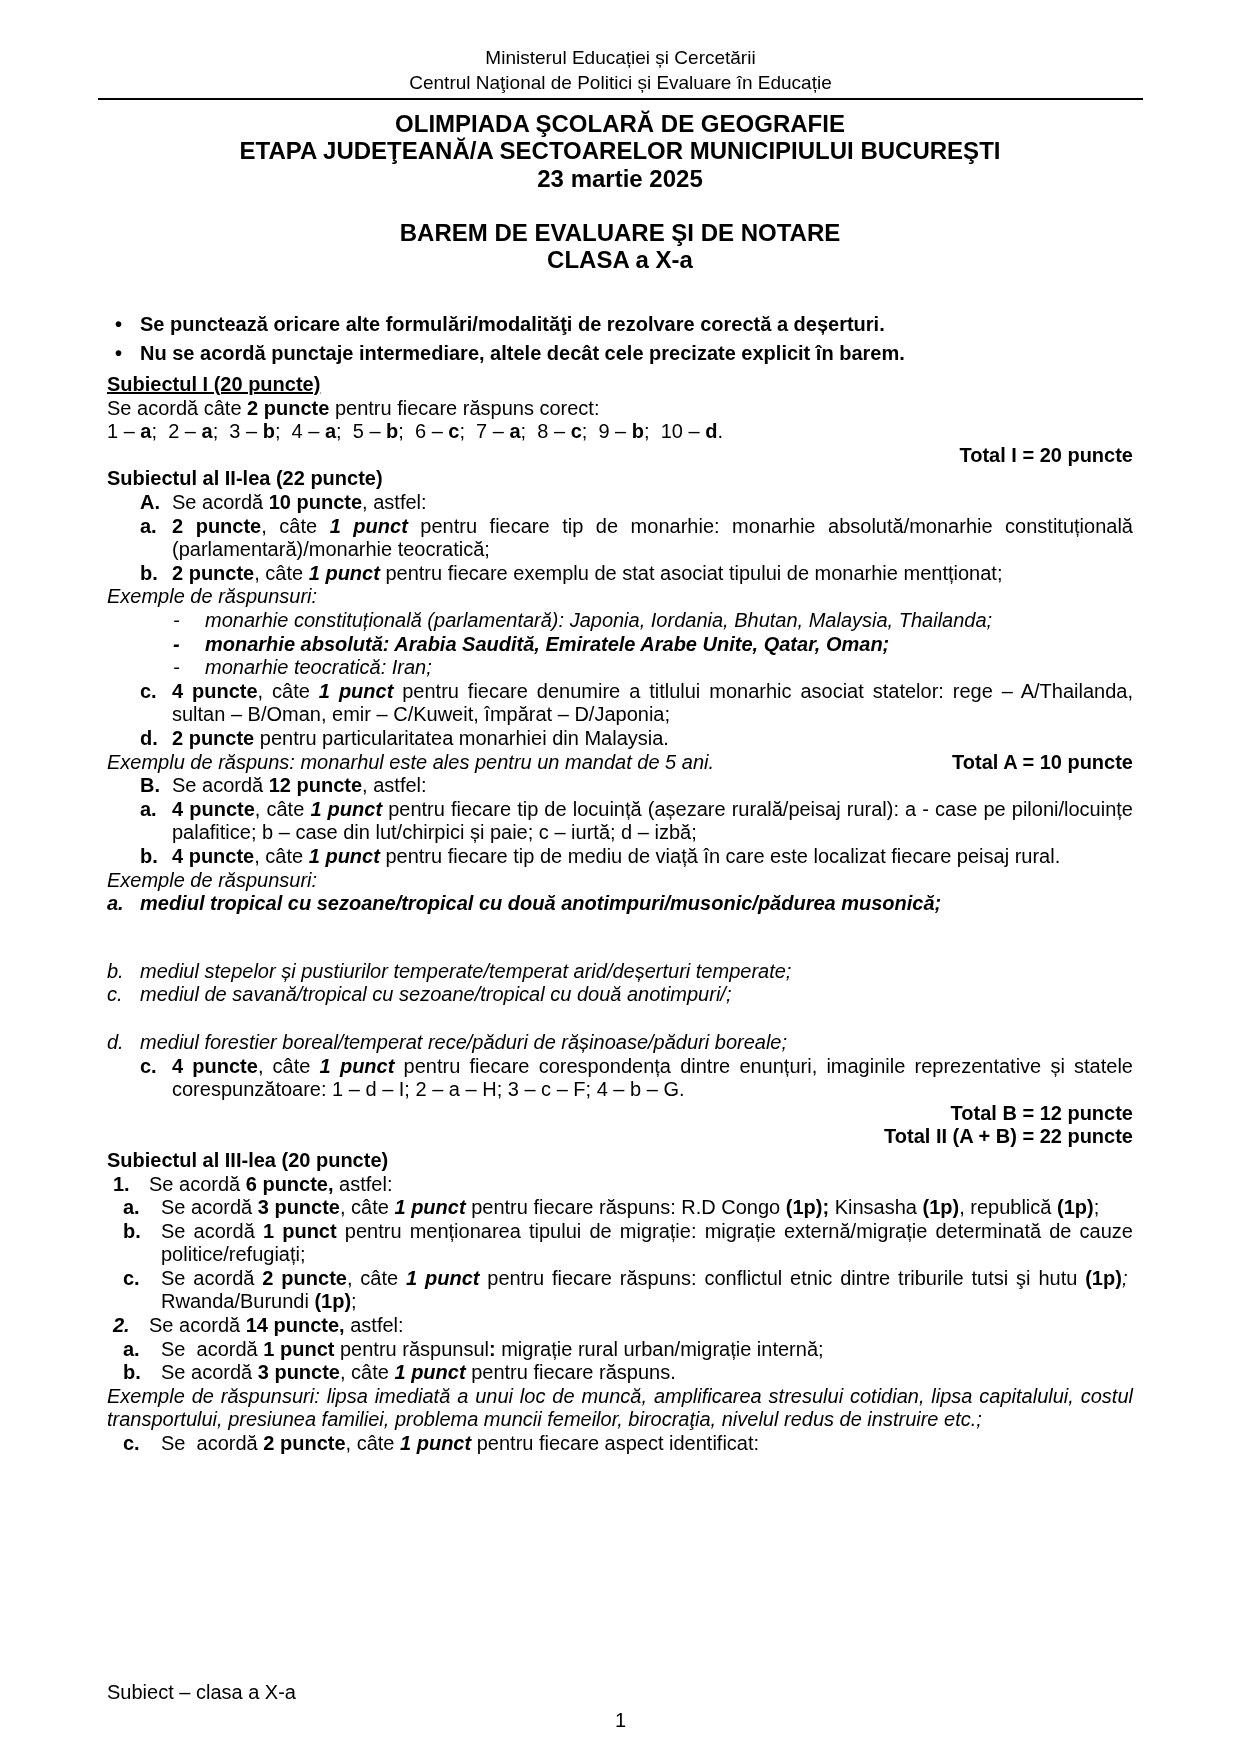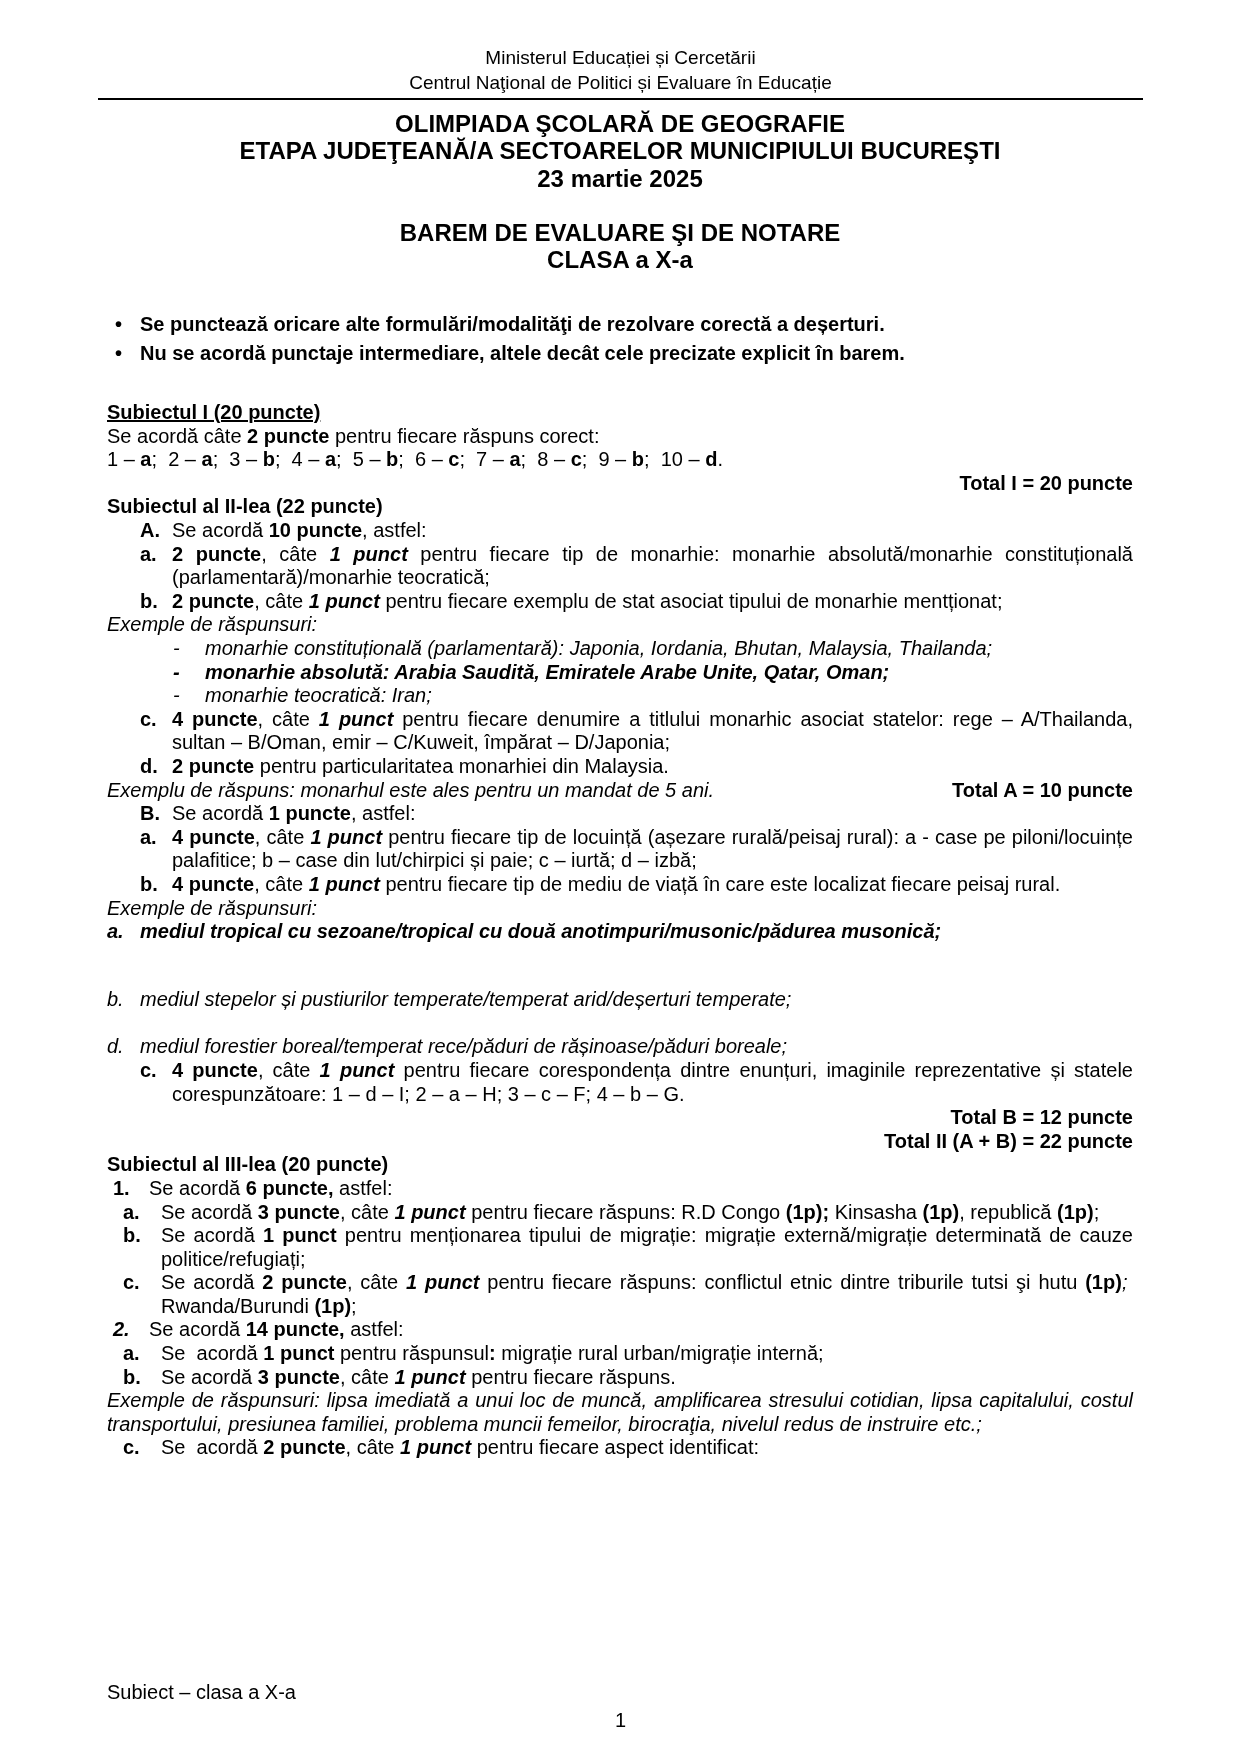--- a/index.html
+++ b/index.html
@@ -59,41 +59,42 @@
   </div>
   <div class="header-rule"></div>
   <div class="content">
       <div class="blk title" style="text-align: center;"><span class="b">OLIMPIADA ŞCOLARĂ DE GEOGRAFIE</span></div>
       <div class="blk title" style="text-align: center;"><span class="b">ETAPA JUDEŢEANĂ/A SECTOARELOR MUNICIPIULUI BUCUREŞTI</span></div>
       <div class="blk title" style="text-align: center;"><span class="b">23 martie 2025</span></div>
       <div class="blk title" style="text-align: center; margin-top: 27px;"><span class="b">BAREM DE EVALUARE ŞI DE NOTARE</span></div>
       <div class="blk title" style="text-align: center;"><span class="b">CLASA a X-a</span></div>
       <div class="blk" style="margin-top: 40px; padding-left: 33px; text-indent: -25px;"><span class="label b" style="width: 25px;">•</span><span class="b">Se punctează oricare alte formulări/modalităţi de rezolvare corectă a deșerturi.</span></div>
       <div class="blk" style="margin-top: 5px; padding-left: 33px; text-indent: -25px;"><span class="label b" style="width: 25px;">•</span><span class="b">Nu se acordă punctaje intermediare, altele decât cele precizate explicit în barem.</span></div>
-      <div class="blk" style="margin-top: 36px;"><span class="b u">Subiectul I (20 puncte)</span></div>
+      <div class="blk" style="margin-top: 8px;"><span class="b u">Subiectul I (20 puncte)</span></div>
       <div class="blk"><span>Se acordă câte </span><span class="b">2 puncte</span><span> pentru fiecare răspuns corect:</span></div>
       <div class="blk"><span>1 – </span><span class="b">a</span><span>;&nbsp; 2 – </span><span class="b">a</span><span>;&nbsp; 3 – </span><span class="b">b</span><span>;&nbsp; 4 – </span><span class="b">a</span><span>;&nbsp; 5 – </span><span class="b">b</span><span>;&nbsp; 6 – </span><span class="b">c</span><span>;&nbsp; 7 – </span><span class="b">a</span><span>;&nbsp; 8 – </span><span class="b">c</span><span>;&nbsp; 9 – </span><span class="b">b</span><span>;&nbsp; 10 – </span><span class="b">d</span><span>.</span></div>
       <div class="blk" style="text-align: right;"><span class="b">Total I = 20 puncte</span></div>
       <div class="blk"><span class="b">Subiectul al II-lea (22 puncte)</span></div>
       <div class="blk" style="padding-left: 65px; text-indent: -32px;"><span class="label b" style="width: 32px;">A.</span><span>Se acordă </span><span class="b">10 puncte</span><span>, astfel:</span></div>
       <div class="blk" style="padding-left: 65px; text-indent: -32px;"><span class="label b" style="width: 32px;">a.</span><span class="b">2 puncte</span><span>, câte </span><span class="b i">1 punct</span><span> pentru fiecare tip de monarhie: monarhie absolută/monarhie constituțională (parlamentară)/monarhie teocratică;</span></div>
       <div class="blk" style="padding-left: 65px; text-indent: -32px;"><span class="label b" style="width: 32px;">b.</span><span class="b">2 puncte</span><span>, câte </span><span class="b i">1 punct</span><span> pentru fiecare exemplu de stat asociat tipului de monarhie mentționat;</span></div>
       <div class="blk"><span class="i">Exemple de răspunsuri:</span></div>
       <div class="blk" style="padding-left: 98px; text-indent: -32px;"><span class="label i" style="width: 32px;">-</span><span class="i">monarhie constituțională (parlamentară): Japonia, Iordania, Bhutan, Malaysia, Thailanda;</span></div>
       <div class="blk" style="padding-left: 98px; text-indent: -32px; font-weight: bold;"><span class="label i" style="width: 32px;">-</span><span class="i">monarhie absolută: Arabia Saudită, Emiratele Arabe Unite, Qatar, Oman;</span></div>
       <div class="blk" style="padding-left: 98px; text-indent: -32px;"><span class="label i" style="width: 32px;">-</span><span class="i">monarhie teocratică: Iran;</span></div>
       <div class="blk" style="padding-left: 65px; text-indent: -32px;"><span class="label b" style="width: 32px;">c.</span><span class="b">4 puncte</span><span>, câte </span><span class="b i">1 punct</span><span> pentru fiecare denumire a titlului monarhic asociat statelor: rege – A/Thailanda, sultan – B/Oman, emir – C/Kuweit, împărat – D/Japonia;</span></div>
       <div class="blk" style="padding-left: 65px; text-indent: -32px;"><span class="label b" style="width: 32px;">d.</span><span class="b">2 puncte</span><span> pentru particularitatea monarhiei din Malaysia.</span></div>
       <div class="blk" style="text-align: left;"><span class="right-col"><span class="b">Total A = 10 puncte</span></span><span class="i">Exemplu de răspuns: monarhul este ales pentru un mandat de 5 ani.</span></div>
-      <div class="blk" style="padding-left: 65px; text-indent: -32px;"><span class="label b" style="width: 32px;">B.</span><span>Se acordă </span><span class="b">1 puncte</span><span>, astfel:</span></div>
+      <div class="blk" style="padding-left: 65px; text-indent: -32px;"><span class="label b" style="width: 32px;">B.</span><span>Se acordă </span><span class="b">12 puncte</span><span>, astfel:</span></div>
       <div class="blk" style="padding-left: 65px; text-indent: -32px;"><span class="label b" style="width: 32px;">a.</span><span class="b">4 puncte</span><span>, câte </span><span class="b i">1 punct</span><span> pentru fiecare tip de locuință (așezare rurală/peisaj rural): a - case pe piloni/locuințe palafitice; b – case din lut/chirpici și paie; c – iurtă; d – izbă;</span></div>
       <div class="blk" style="padding-left: 65px; text-indent: -32px;"><span class="label b" style="width: 32px;">b.</span><span class="b">4 puncte</span><span>, câte </span><span class="b i">1 punct</span><span> pentru fiecare tip de mediu de viață în care este localizat fiecare peisaj rural.</span></div>
       <div class="blk"><span class="i">Exemple de răspunsuri:</span></div>
       <div class="blk" style="padding-left: 33px; text-indent: -33px; font-weight: bold;"><span class="label i" style="width: 33px;">a.</span><span class="i">mediul tropical cu sezoane/tropical cu două anotimpuri/musonic/pădurea musonică;</span></div>
       <div class="blk" style="padding-left: 33px; text-indent: -33px; margin-top: 44px;"><span class="label i" style="width: 33px;">b.</span><span class="i">mediul stepelor și pustiurilor temperate/temperat arid/deșerturi temperate;</span></div>
+      <div class="blk" style="padding-left: 33px; text-indent: -33px;"><span class="label i" style="width: 33px;">c.</span><span class="i">mediul de savană/tropical cu sezoane/tropical cu două anotimpuri/;</span></div>
       <div class="blk" style="padding-left: 33px; text-indent: -33px; margin-top: 24px;"><span class="label i" style="width: 33px;">d.</span><span class="i">mediul forestier boreal/temperat rece/păduri de rășinoase/păduri boreale;</span></div>
       <div class="blk" style="padding-left: 65px; text-indent: -32px;"><span class="label b" style="width: 32px;">c.</span><span class="b">4 puncte</span><span>, câte </span><span class="b i">1 punct</span><span> pentru fiecare corespondența dintre enunțuri, imaginile reprezentative și statele corespunzătoare: 1 – d – I; 2 – a – H; 3 – c – F; 4 – b – G.</span></div>
       <div class="blk" style="text-align: right;"><span class="b">Total B = 12 puncte</span></div>
       <div class="blk" style="text-align: right;"><span class="b">Total II (A + B) = 22 puncte</span></div>
       <div class="blk"><span class="b">Subiectul al III-lea (20 puncte)</span></div>
       <div class="blk" style="padding-left: 42px; text-indent: -36px;"><span class="label b" style="width: 36px;">1.</span><span>Se acordă </span><span class="b">6 puncte,</span><span> astfel:</span></div>
       <div class="blk" style="padding-left: 54px; text-indent: -38px;"><span class="label b" style="width: 38px;">a.</span><span>Se acordă </span><span class="b">3 puncte</span><span>, câte </span><span class="b i">1 punct</span><span> pentru fiecare răspuns: R.D Congo </span><span class="b">(1p);</span><span> Kinsasha </span><span class="b">(1p)</span><span>, republică </span><span class="b">(1p)</span><span>;</span></div>
       <div class="blk" style="padding-left: 54px; text-indent: -38px;"><span class="label b" style="width: 38px;">b.</span><span>Se acordă </span><span class="b">1 punct</span><span> pentru menționarea tipului de migrație: migrație externă/migrație determinată de cauze politice/refugiați;</span></div>
       <div class="blk" style="padding-left: 54px; text-indent: -38px;"><span class="label b" style="width: 38px;">c.</span><span>Se acordă </span><span class="b">2 puncte</span><span>, câte </span><span class="b i">1 punct</span><span> pentru fiecare răspuns: conflictul etnic dintre triburile tutsi şi hutu </span><span class="b">(1p)</span><span class="i">;</span><span>&nbsp; Rwanda/Burundi </span><span class="b">(1p)</span><span>;</span></div>
       <div class="blk" style="padding-left: 42px; text-indent: -36px;"><span class="label b i" style="width: 36px;">2.</span><span>Se acordă </span><span class="b">14 puncte,</span><span> astfel:</span></div>

